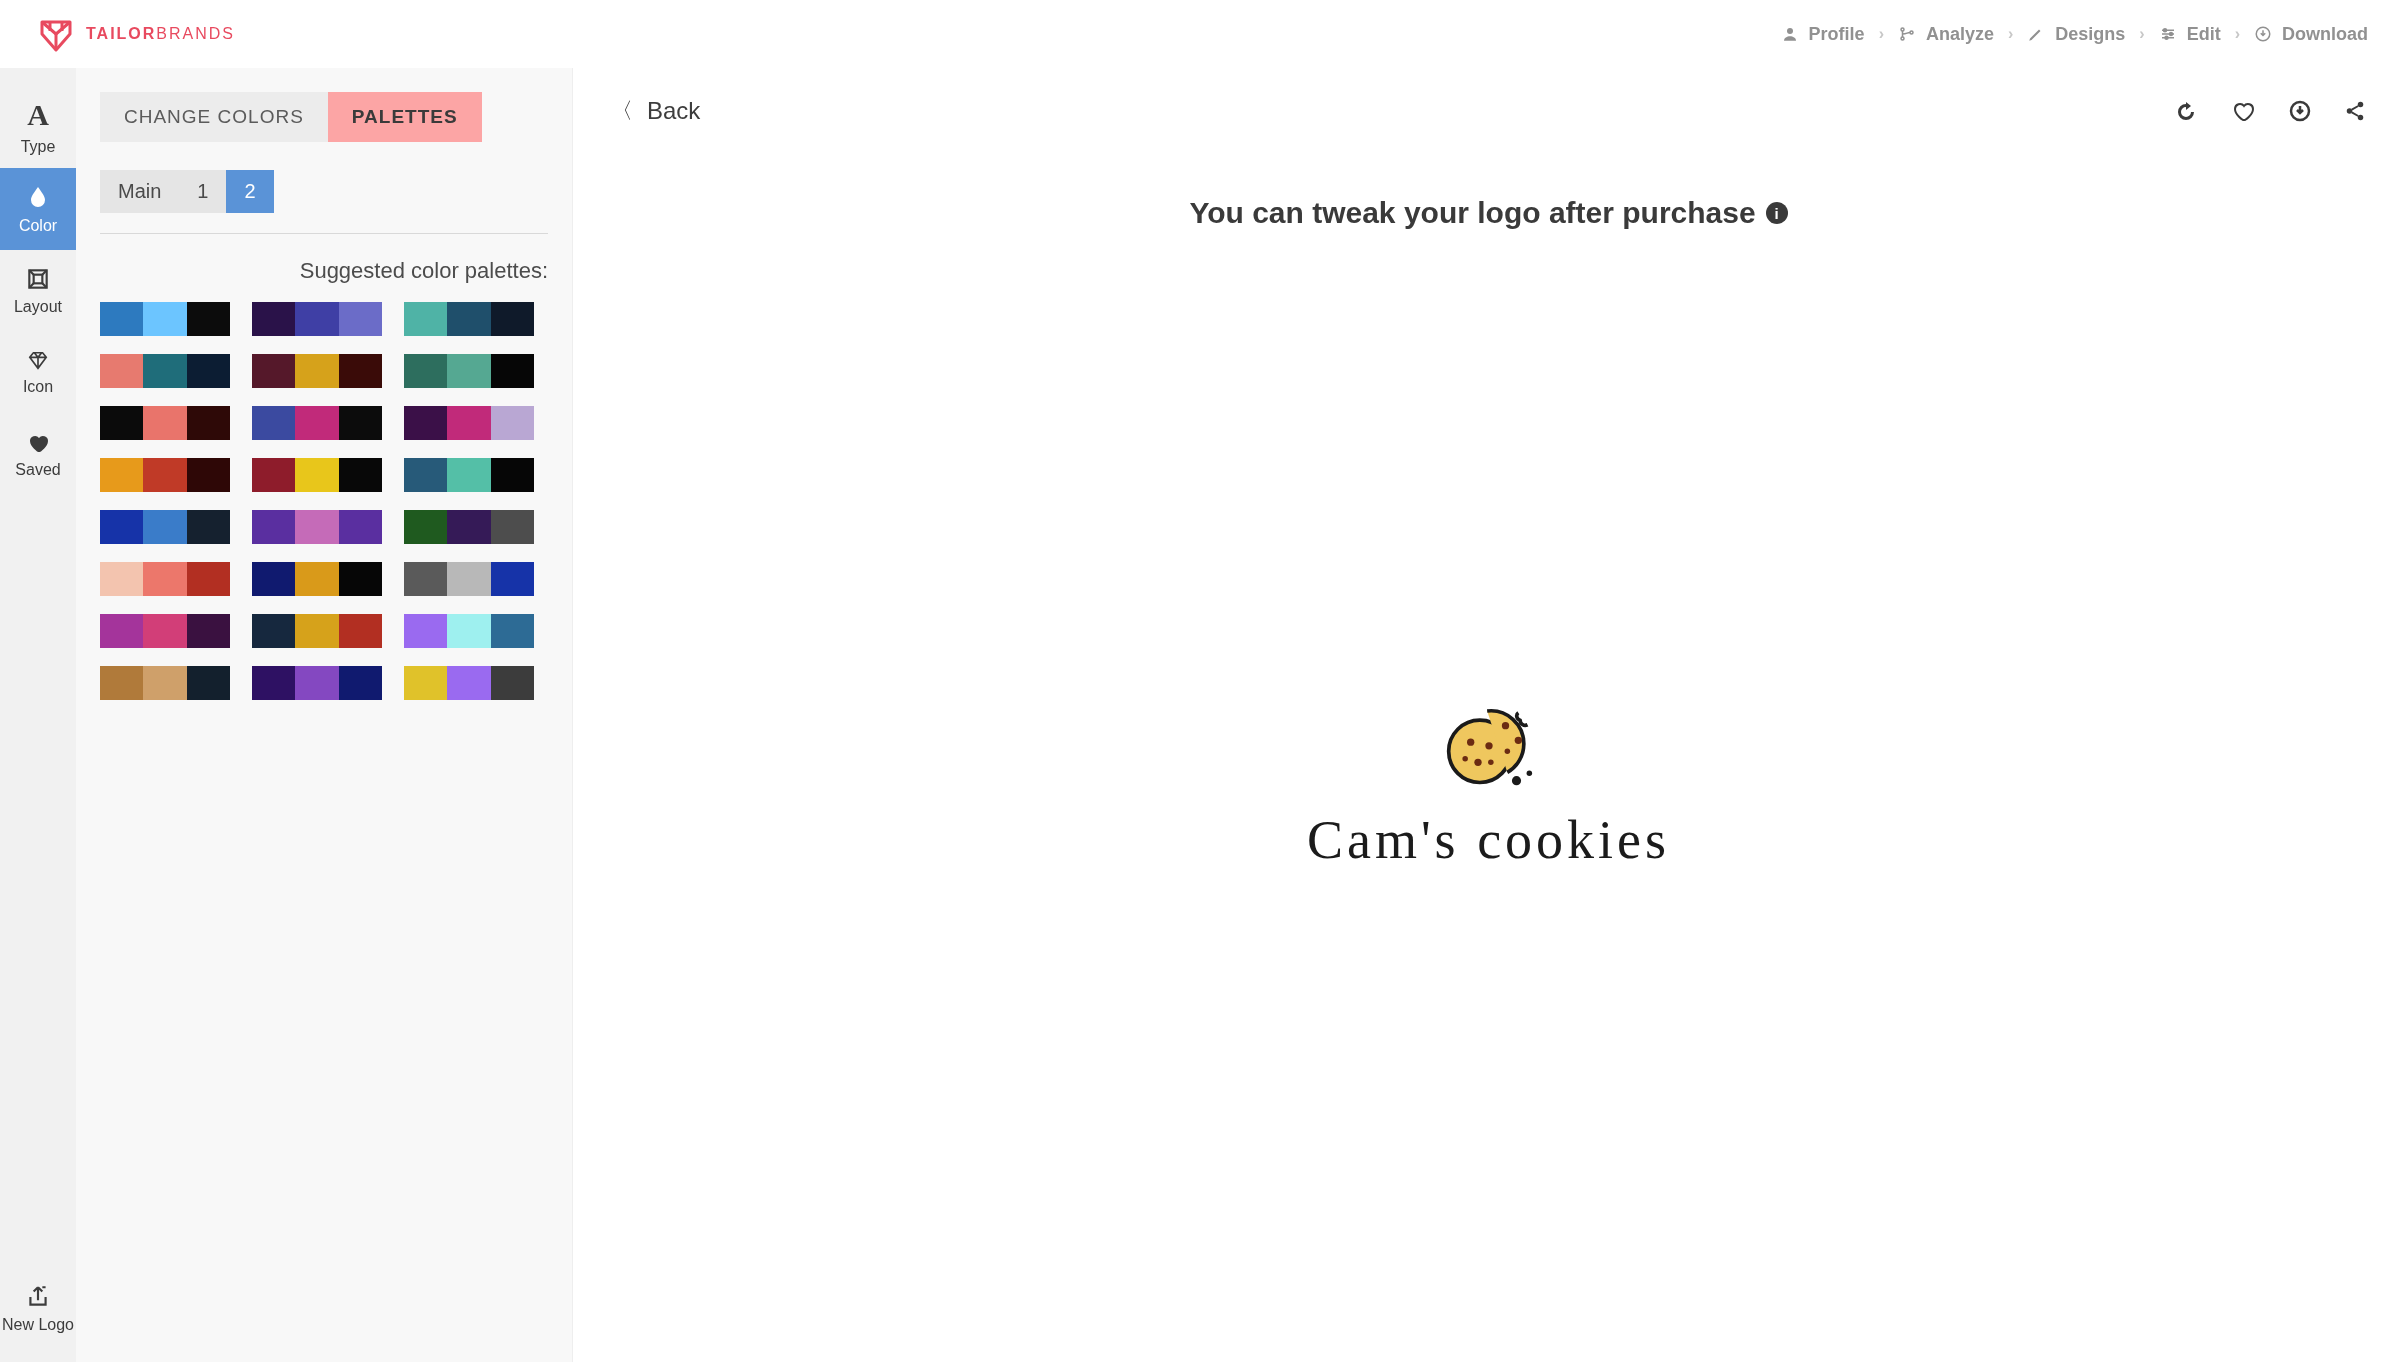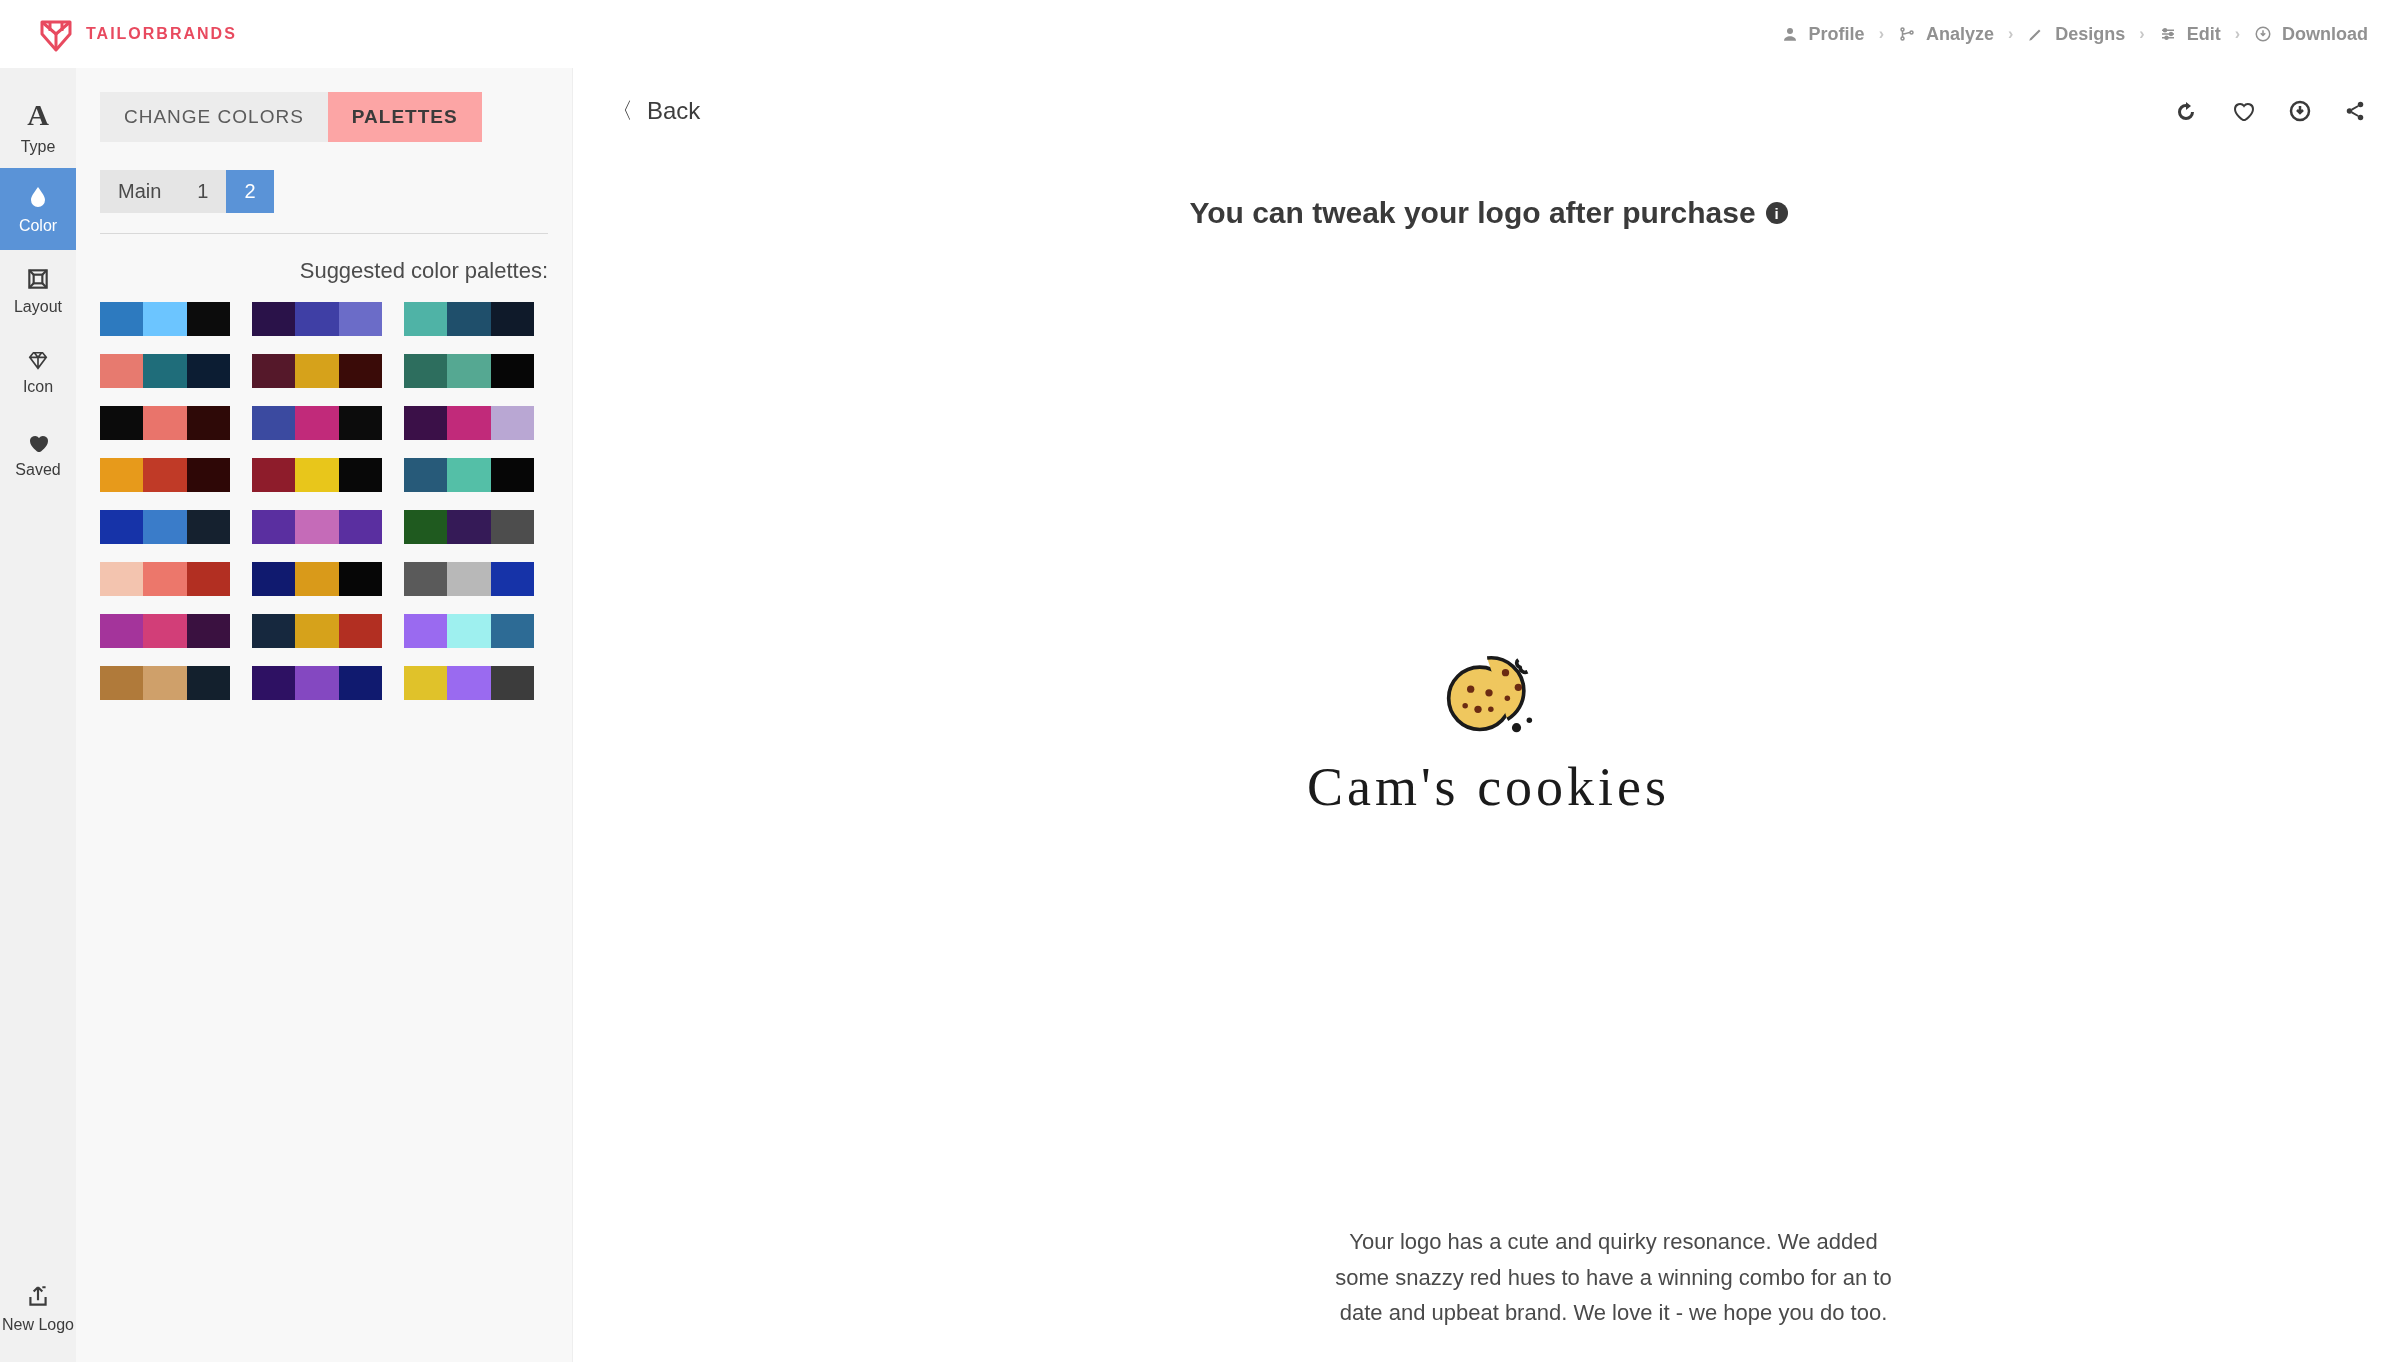--- a/index.html
+++ b/index.html
@@ -3,21 +3,21 @@
 <meta charset="utf-8">
 <style>
 * { margin:0; padding:0; box-sizing:border-box; font-family: -apple-system, BlinkMacSystemFont, "Segoe UI", Helvetica, Arial, sans-serif; }
 html,body { width:100%; height:100%; background:#fff; color:#383838; }
 .app { display:flex; flex-direction:column; height:100vh; }
 
 .topbar { height:68px; display:flex; align-items:center; padding:0 36px; }
 .logo { display:flex; align-items:center; gap:10px; margin-right:auto; }
 .logo-mark svg { width:40px; height:40px; display:block; }
 .logo-text { display:flex; flex-direction:row; line-height:1; font-weight:700; letter-spacing:2px; color:#e84a5f; font-size:16px; }
-.logo-text span:last-child { font-weight:700; }
+.logo-text span:last-child { font-weight:400; }
 
 .crumbs { display:flex; align-items:center; gap:14px; color:#919191; font-size:18px; font-weight:600; }
 .crumb { display:flex; align-items:center; gap:10px; cursor:pointer; }
 .crumb .ic { width:18px; height:18px; display:inline-flex; align-items:center; justify-content:center; }
 .crumb-sep { color:#c7c7c7; font-size:16px; }
 
 .body { flex:1; display:flex; overflow:hidden; }
 
 .rail { width:76px; background:#f1f1f1; display:flex; flex-direction:column; align-items:center; padding-top:18px; position:relative; }
 .rail-item { width:76px; height:82px; display:flex; flex-direction:column; align-items:center; justify-content:center; gap:6px; color:#3c3c3c; cursor:pointer; font-size:16px; }
@@ -406,18 +406,15 @@
               <g fill="#1a1a1a">
                   <circle cx="90" cy="100" r="5"></circle>
                   <circle cx="104" cy="92" r="3"></circle>
                 </g>
             </svg>
           </span>
           <div class="logo-name">Cam's cookies</div>
         </div>
       </div>
 
-      <div class="desc-wrap">
-        <div class="desc">Your logo has a cute and quirky resonance. We added some snazzy red hues to have a winning combo for an to date and upbeat brand. We love it - we hope you do too.</div>
-      </div>
     </div>
   </div>
 </div>
 
 </body></html>

